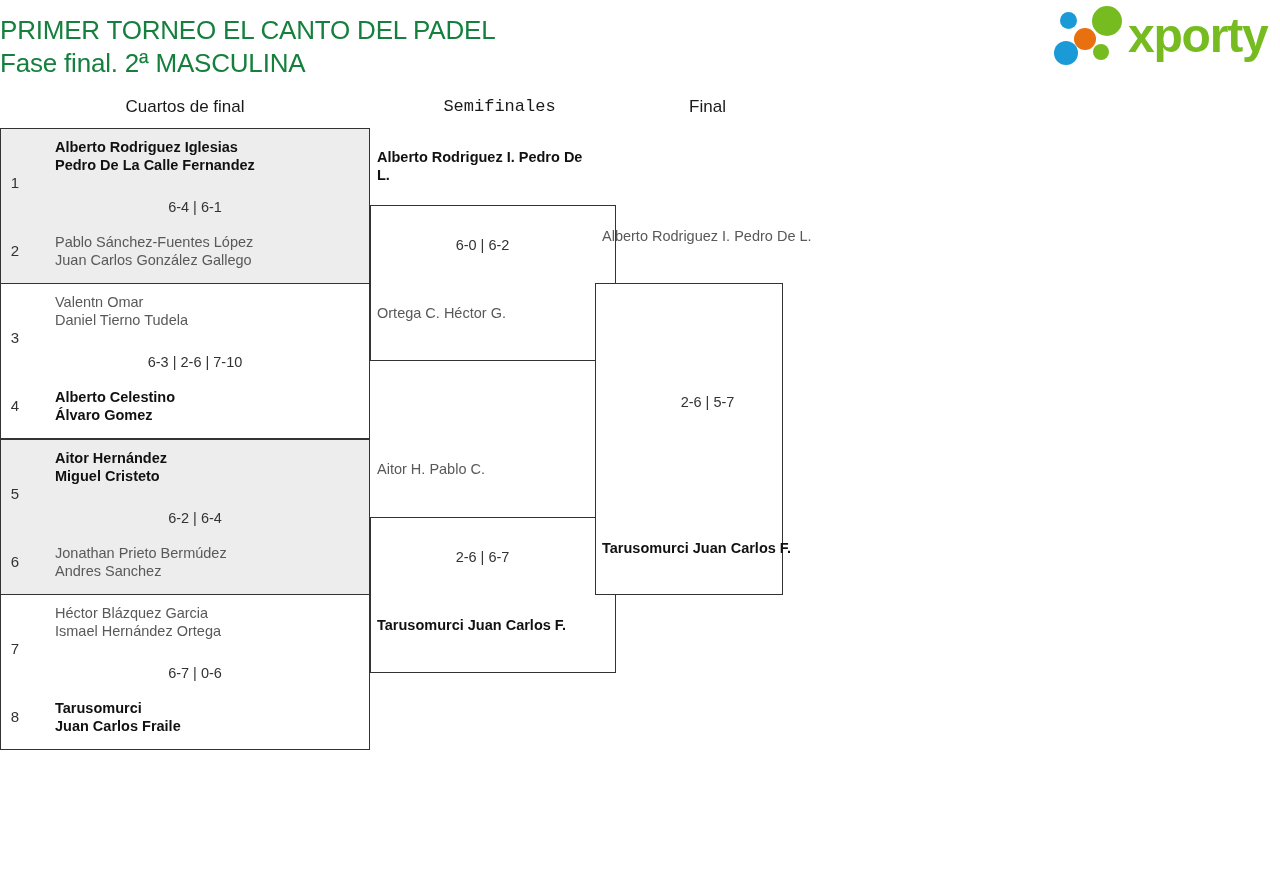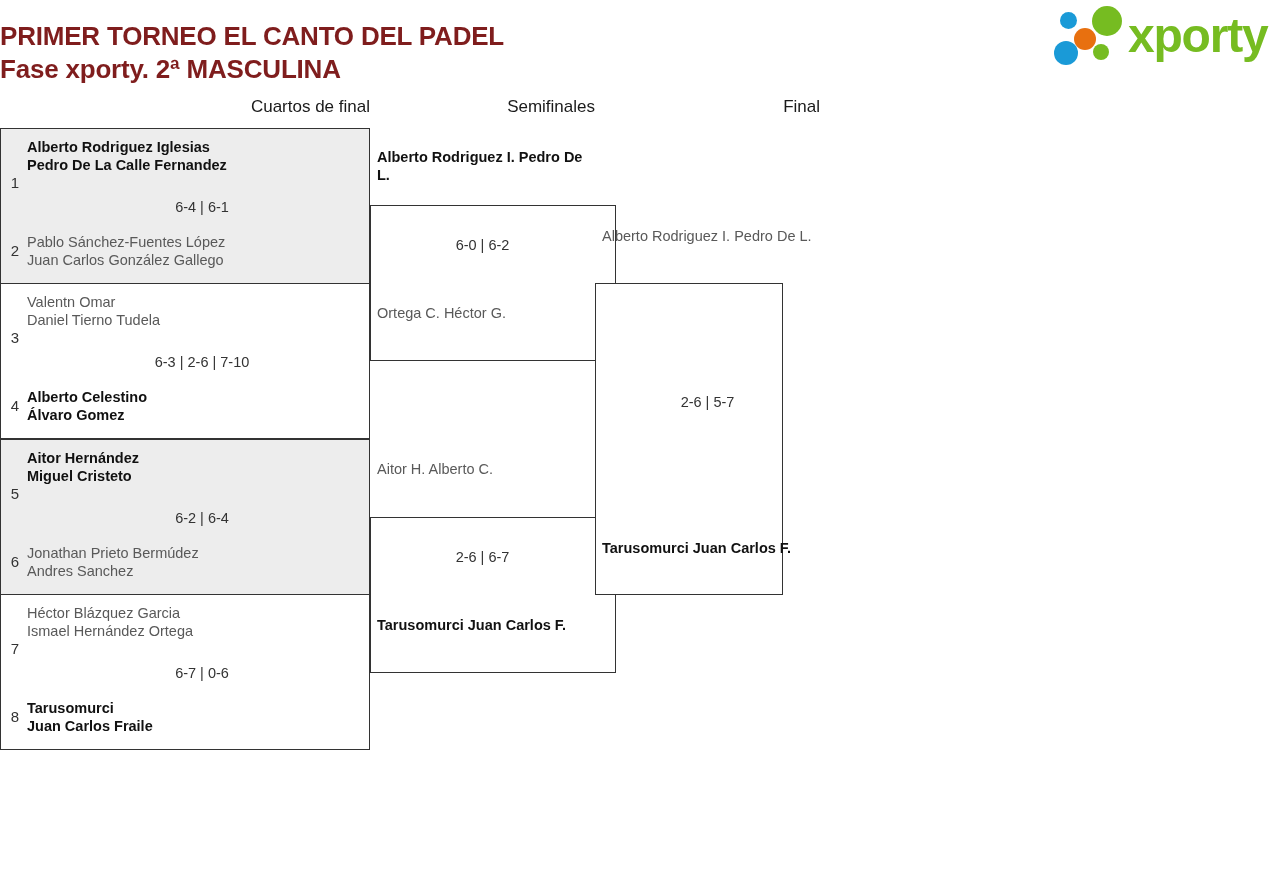--- a/index.html
+++ b/index.html
@@ -10,46 +10,46 @@
     font-family: "Liberation Sans", sans-serif;
     color: #1a1a1a;
     overflow: hidden;
   }
 
   
   #header {
     position: absolute; left: 0; top: 0; width: 1280px; height: 88px;
   }
   #title-block {
-    position: absolute; left: 0; top: 20px;
-    font-size: 26px; font-weight: 700; line-height: 33px;
+    position: absolute; left: 0; top: 14px;
+    font-size: 26px; font-weight: 400; line-height: 33px;
     letter-spacing: -0.2px;
-    color: #7f1d1d;
+    color: #15803d;
   }
   #title-line1 { display: block; }
   #title-line2 { display: block; }
 
   
   #logo { position: absolute; left: 1048px; top: 4px; width: 228px; height: 64px; }
   #logo-dots { position: absolute; left: 0; top: 0; width: 82px; height: 64px; }
   .dot { position: absolute; border-radius: 50%; }
   #logo-word {
     position: absolute; left: 80px; top: 4px;
     font-size: 48px; font-weight: 700; letter-spacing: -1.2px;
     color: #76bc21; line-height: 56px;
   }
 
   
   .round-header {
     position: absolute; top: 96px;
-    text-align: right; font-size: 17px; font-weight: 400;
+    text-align: center; font-size: 17px; font-weight: 400;
     color: #1a1a1a; line-height: 22px;
   }
   #rh-qf { left: 0px;   width: 370px; }
-  #rh-sf { left: 370px; width: 225px; }
+  #rh-sf { left: 387px; width: 225px; font-family: Liberation Mono, monospace; }
   #rh-f  { left: 595px; width: 225px; }
 
   
   #bracket { position: absolute; left: 0; top: 0; width: 1280px; height: 883px; }
 
   
   .qf-block {
     position: absolute; left: 0px; width: 370px; height: 156px;
     border: 1px solid #333333;
     border-top-width: 1px; border-bottom-width: 1px;
@@ -67,26 +67,26 @@
   }
   .seed.top { top: 45px; }
   .seed.bot { top: 113px; }
 
   .pair {
     position: absolute; left: 26px; width: 336px;
     font-size: 14.5px; line-height: 18px;
   }
   .pair.top { top: 9px; }
   .pair.bot { top: 104px; }
-  .pair .ln { display: block; white-space: nowrap; }
+  .pair .ln { display: block; white-space: nowrap; margin-left: 28px; }
   .winner { color: #111111; font-weight: 700; }
   .loser  { color: #595959; font-weight: 400; }
 
   .score {
-    position: absolute; left: 16px; width: 370px; text-align: center;
+    position: absolute; left: 9px; width: 370px; text-align: center;
     font-size: 14.5px; color: #333333; line-height: 18px;
   }
   .qf-block .score { top: 69px; }
 
   
   .sf-box {
     position: absolute; left: 370px; width: 246px; height: 156px;
     border: 1px solid #333333; background: #ffffff;
   }
   #sf1 { top: 205px; }
@@ -122,21 +122,21 @@
   #f-top { top: 227px; }
   #f-bot { top: 539px; }
 </style>
 </head>
 <body>
 
 <div id="header">
 
   <div id="title-block">
     <span id="title-line1">PRIMER TORNEO EL CANTO DEL PADEL</span>
-    <span id="title-line2">Fase xporty. 2ª MASCULINA</span>
+    <span id="title-line2">Fase final. 2ª MASCULINA</span>
   </div>
 
   <div id="logo">
     <div id="logo-dots">
       <span class="dot" style="left:12px; top:8px; width:17px; height:17px; background:#1a9ad7;"></span>
       <span class="dot" style="left:26px; top:24px; width:22px; height:22px; background:#e8700f;"></span>
       <span class="dot" style="left:44px; top:2px; width:30px; height:30px; background:#76bc21;"></span>
       <span class="dot" style="left:6px; top:37px; width:24px; height:24px; background:#1a9ad7;"></span>
       <span class="dot" style="left:45px; top:40px; width:16px; height:16px; background:#76bc21;"></span>
     </div>
@@ -216,21 +216,21 @@
   <div class="sf-pair" id="sf1-bot">
     <span class="ln loser">Ortega C.</span>
     <span class="ln loser">Héctor G.</span>
   </div>
 
   <div class="sf-box" id="sf2">
     <div class="score">2-6 | 6-7</div>
   </div>
   <div class="sf-pair" id="sf2-top">
     <span class="ln loser">Aitor H.</span>
-    <span class="ln loser">Alberto C.</span>
+    <span class="ln loser">Pablo C.</span>
   </div>
   <div class="sf-pair" id="sf2-bot">
     <span class="ln winner">Tarusomurci</span>
     <span class="ln winner">Juan Carlos F.</span>
   </div>
 
   <div class="f-box" id="f1">
     <div class="score">2-6 | 5-7</div>
   </div>
   <div class="f-pair" id="f-top">

